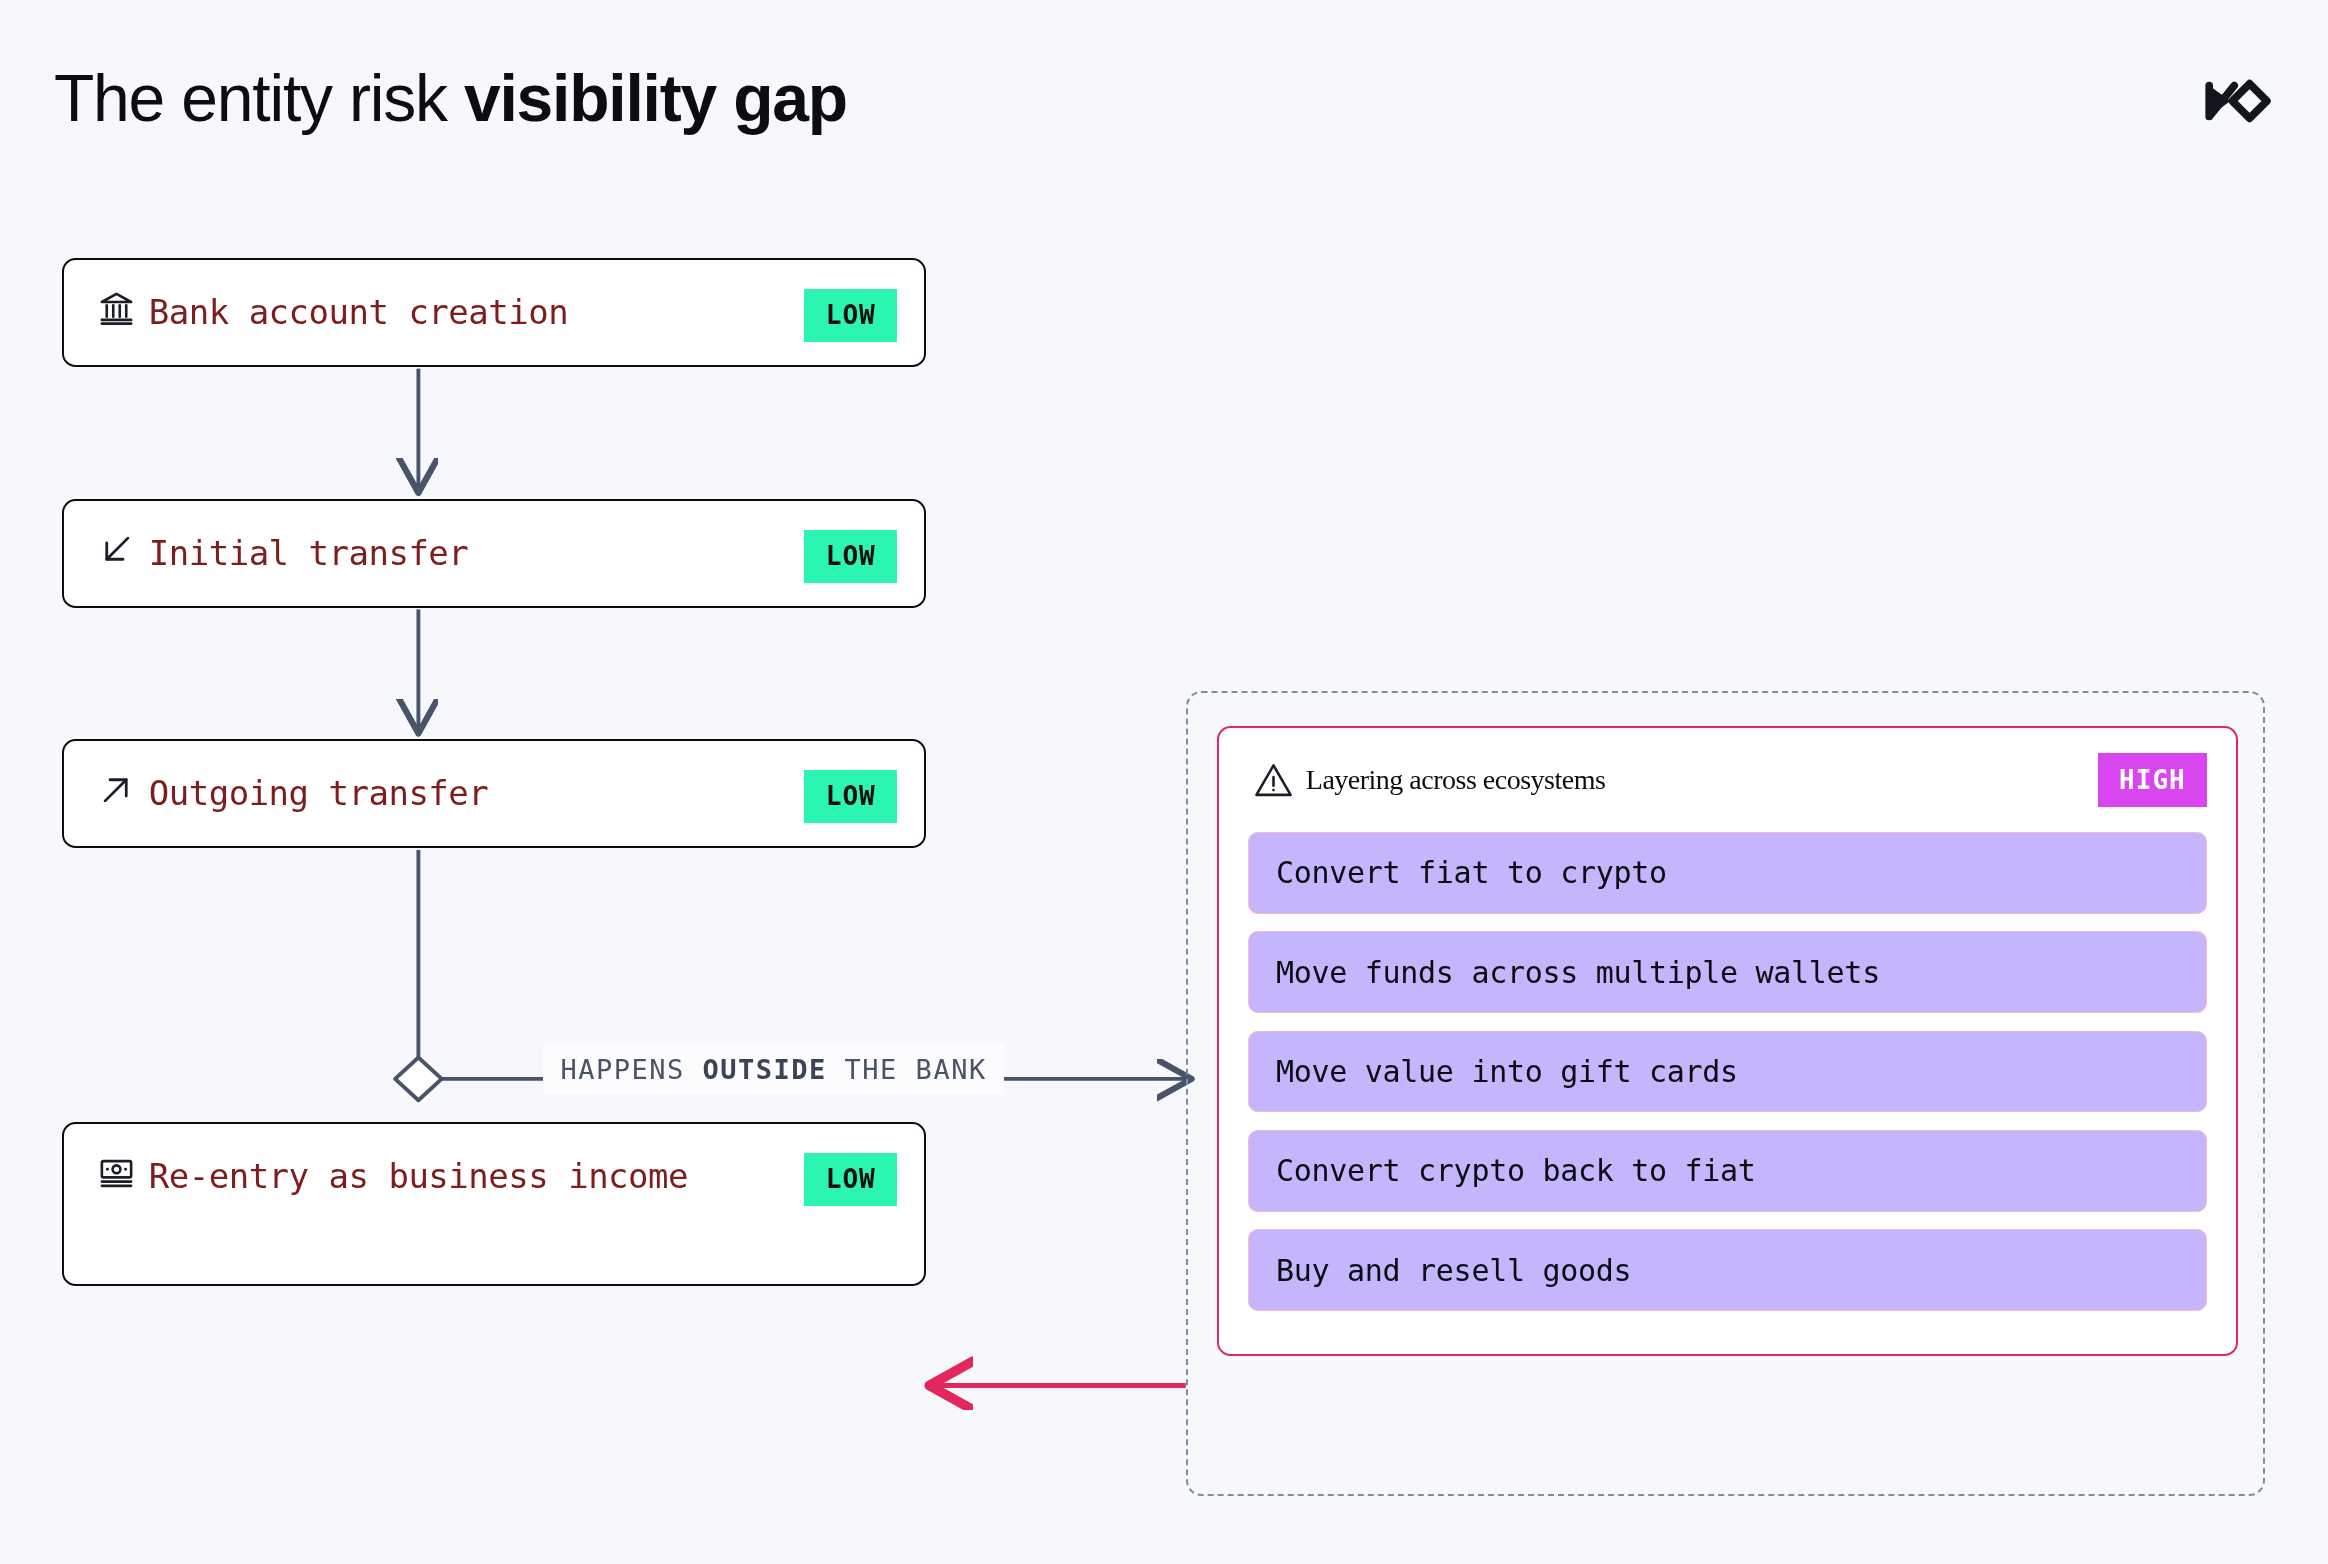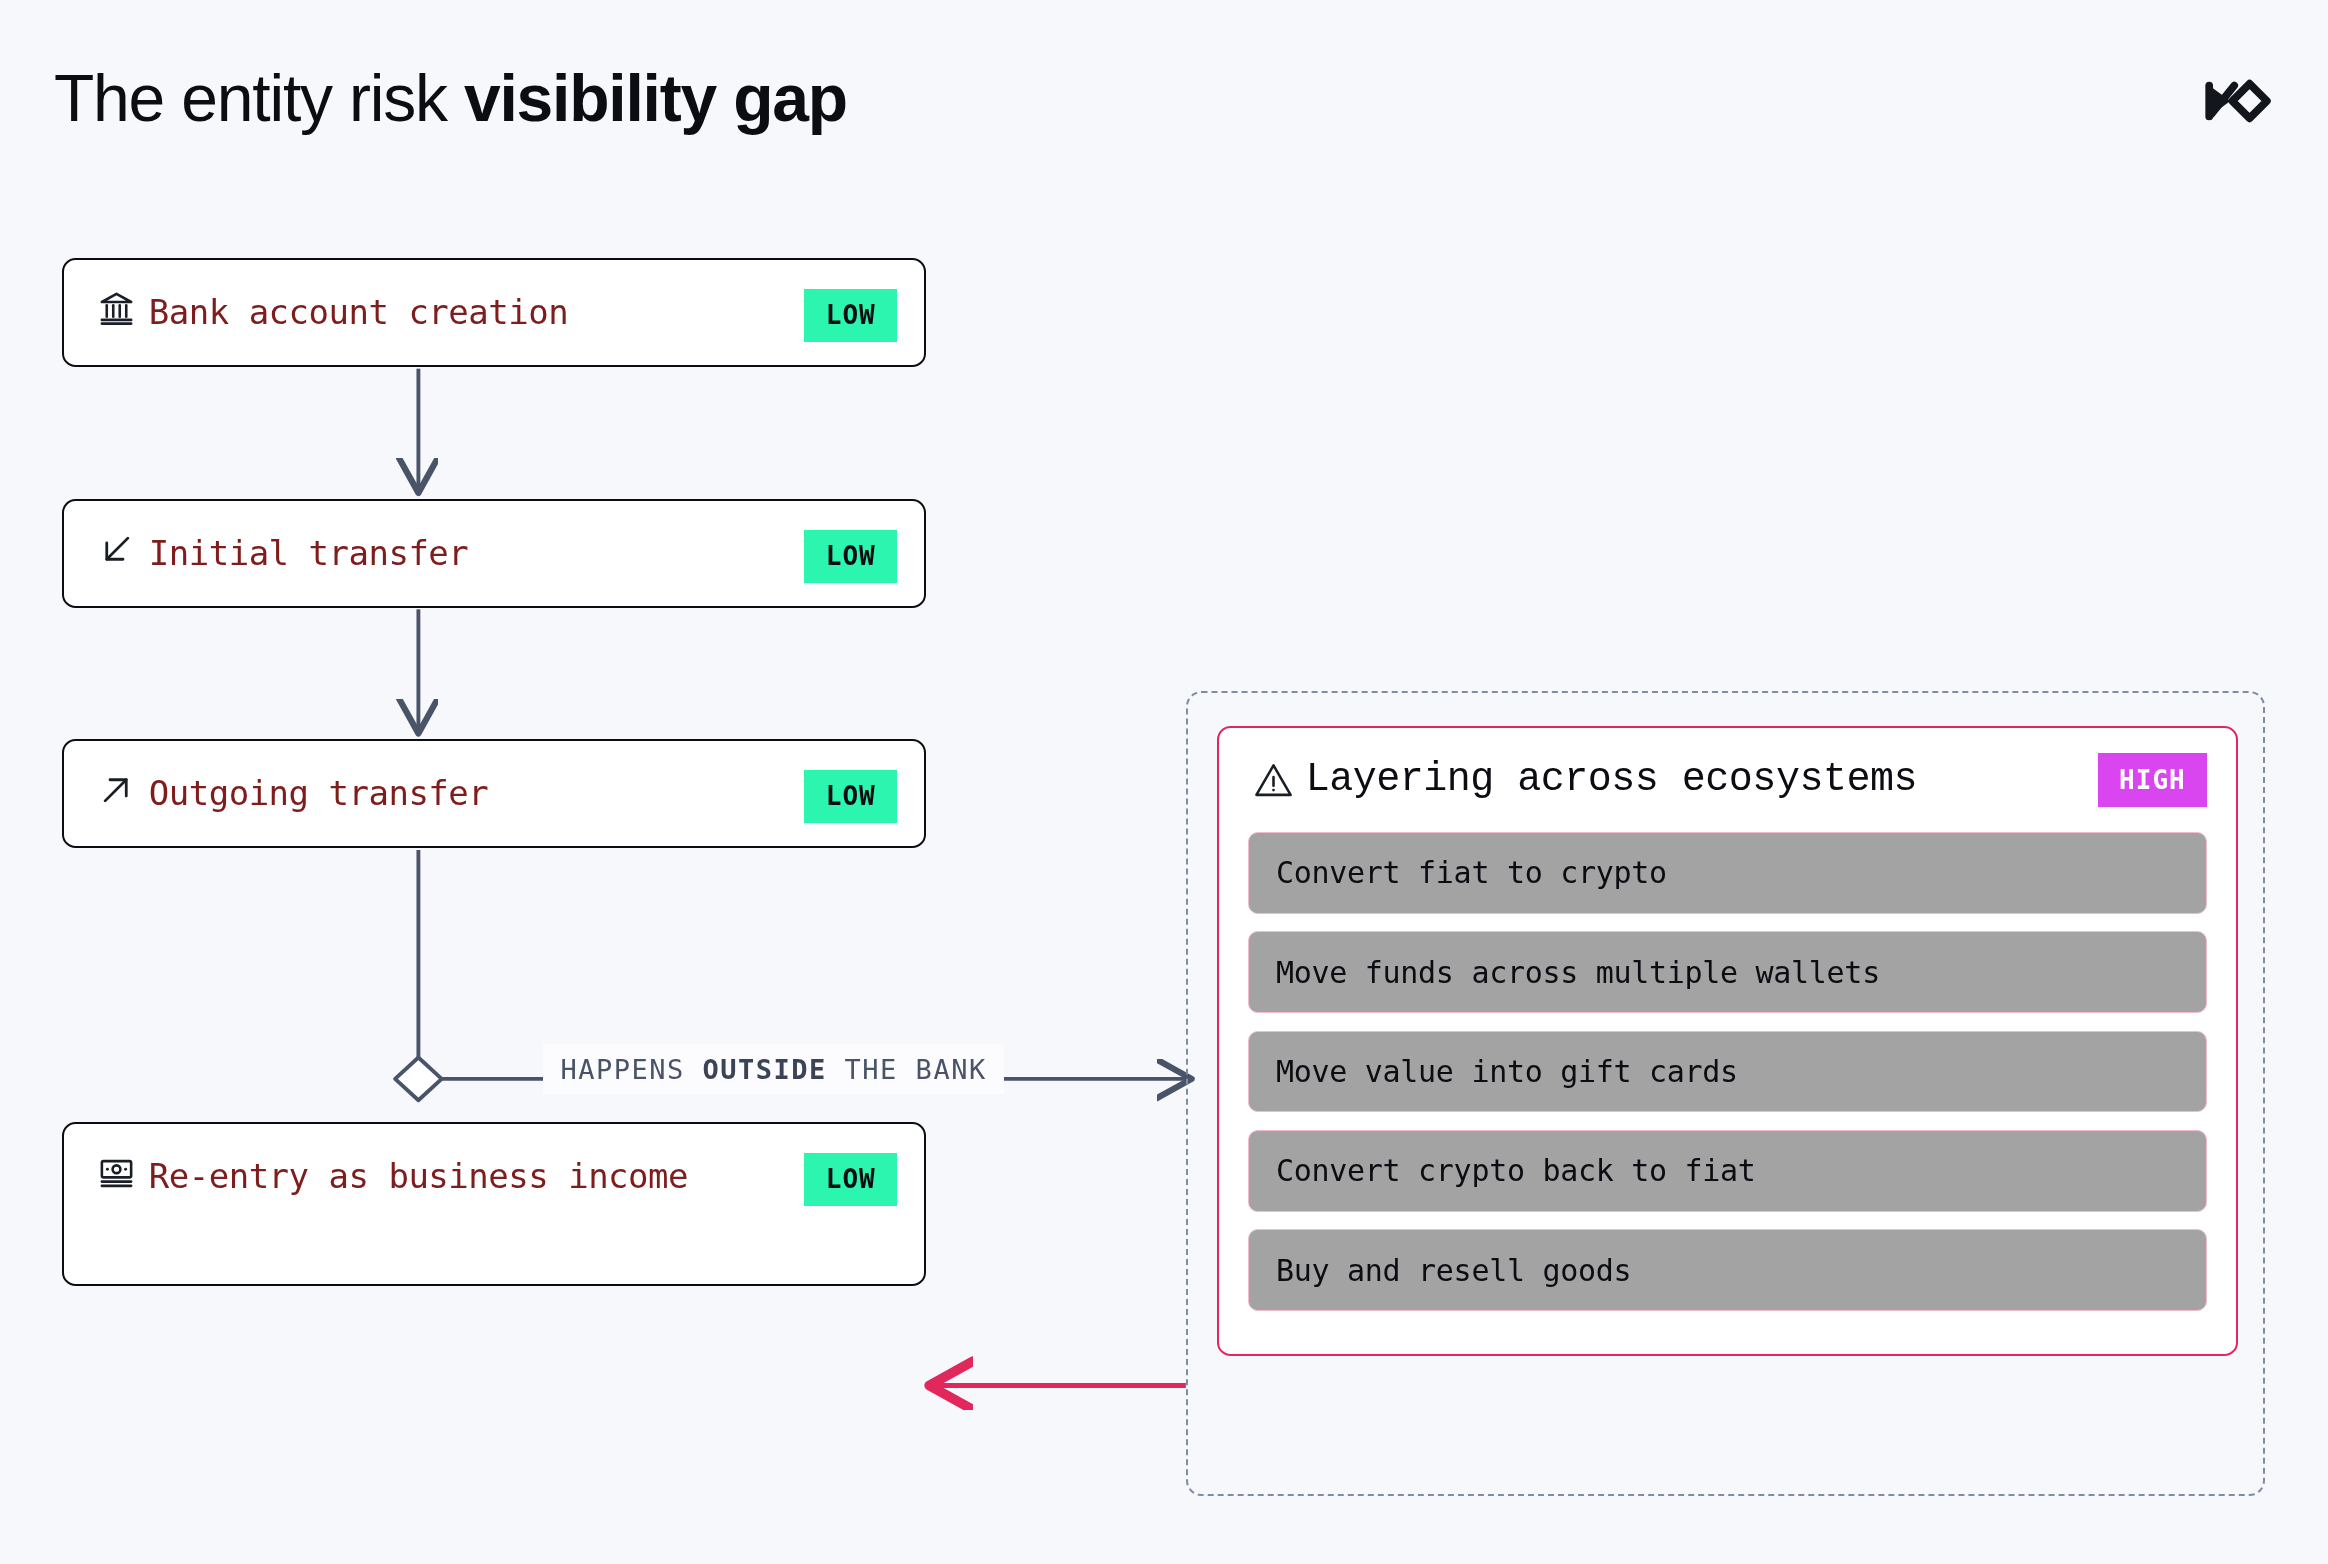--- a/index.html
+++ b/index.html
@@ -137,42 +137,42 @@
     padding: 25px 29px 31px 29px;
   }
   #risk-header {
     display: flex;
     align-items: center;
     margin-bottom: 25px;
   }
   #risk-header .fc-icon { padding-top: 0; }
   #risk-title {
     flex: 1 1 auto;
-    font-family: Liberation Mono, monospace;
-    font-size: 40px;
+    font-family: Liberation Serif, serif;
+    font-size: 28px;
     line-height: 54px;
     color: #0B0D12;
     padding-left: 7.8px;
     letter-spacing: -0.5px;
   }
   #risk-badge {
     flex: 0 0 auto;
     font-family: "DejaVu Sans Mono", "Liberation Mono", monospace;
     font-weight: 700;
     font-size: 26px;
     letter-spacing: 1px;
     line-height: 1;
     padding: 13.6px 21.3px;
     color: #FFFFFF;
     background: #d946ef;
   }
   .risk-step {
     box-sizing: border-box;
     width: 100%;
-    background: #a3a3a3;
+    background: #c4b5fd;
     border: 1.9px solid #F3BCCD;
     border-radius: 9.7px;
     padding: 19.4px 27px;
     margin-bottom: 17.5px;
     font-family: "DejaVu Sans Mono", "Liberation Mono", monospace;
     font-size: 30px;
     line-height: 41px;
     color: #0B0D12;
     letter-spacing: -0.3px;
   }

